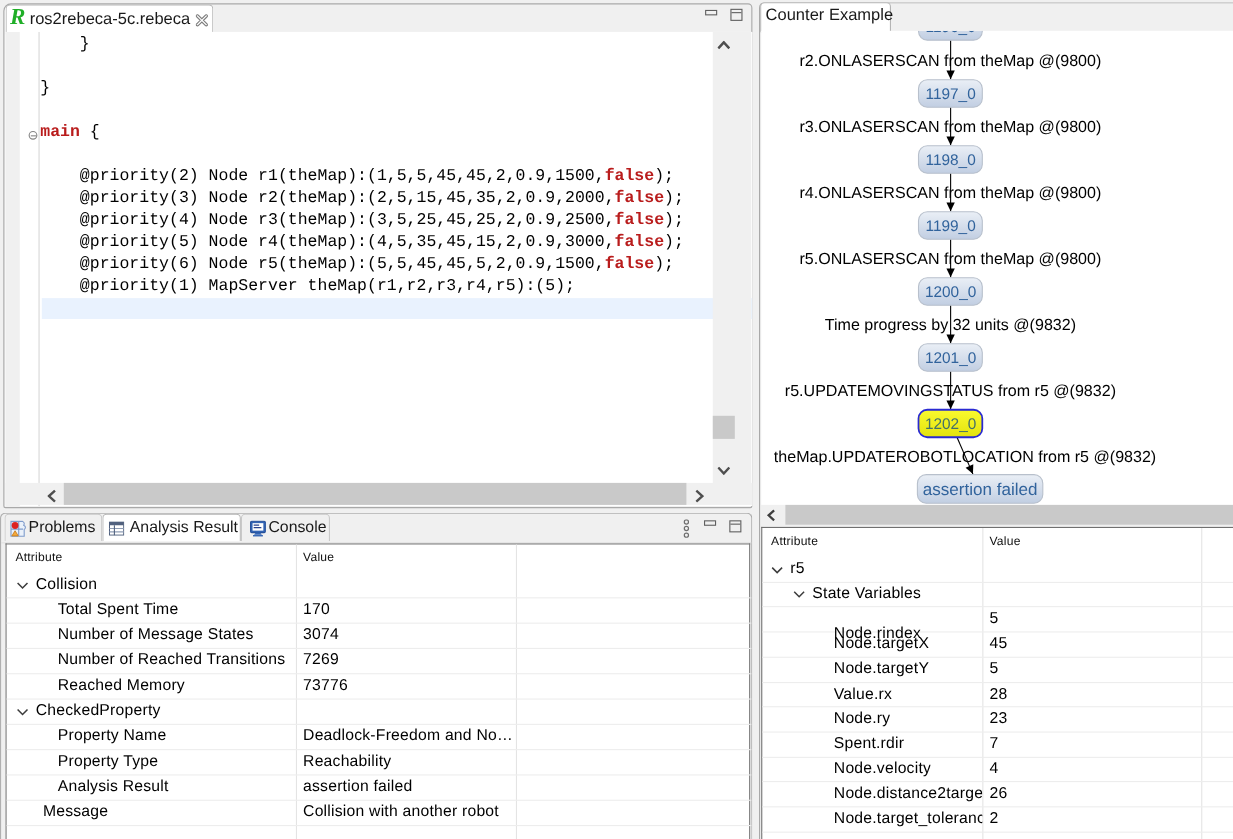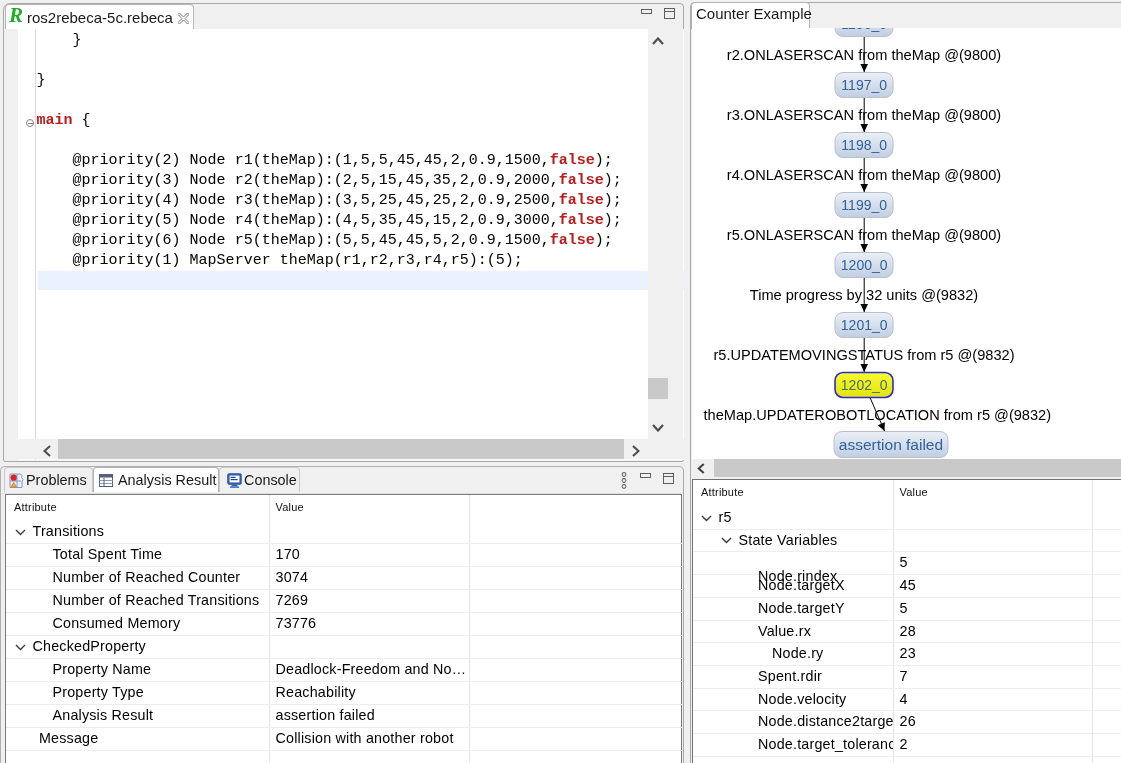--- a/index.html
+++ b/index.html
@@ -203,21 +203,21 @@
       <div class="row-line" style="top:116.8px;width:430px"></div>
       <div class="cell" style="left:65px;top:97.1px;max-width:135px;overflow:hidden">Node.targetX</div>
       <div class="cell" style="left:206.5px;top:97.1px">45</div>
       <div class="row-line" style="top:139.5px;width:430px"></div>
       <div class="cell" style="left:65px;top:119.8px;max-width:135px;overflow:hidden">Node.targetY</div>
       <div class="cell" style="left:206.5px;top:119.8px">5</div>
       <div class="row-line" style="top:162.2px;width:430px"></div>
       <div class="cell" style="left:65px;top:142.5px;max-width:135px;overflow:hidden">Value.rx</div>
       <div class="cell" style="left:206.5px;top:142.5px">28</div>
       <div class="row-line" style="top:184.89999999999998px;width:430px"></div>
-      <div class="cell" style="left:79px;top:165.2px;max-width:135px;overflow:hidden">Node.ry</div>
+      <div class="cell" style="left:65px;top:165.2px;max-width:135px;overflow:hidden">Node.ry</div>
       <div class="cell" style="left:206.5px;top:165.2px">23</div>
       <div class="row-line" style="top:207.6px;width:430px"></div>
       <div class="cell" style="left:65px;top:187.9px;max-width:135px;overflow:hidden">Spent.rdir</div>
       <div class="cell" style="left:206.5px;top:187.9px">7</div>
       <div class="row-line" style="top:230.29999999999998px;width:430px"></div>
       <div class="cell" style="left:65px;top:210.6px;max-width:135px;overflow:hidden">Node.velocity</div>
       <div class="cell" style="left:206.5px;top:210.6px">4</div>
       <div class="row-line" style="top:252.99999999999997px;width:430px"></div>
       <div class="cell" style="left:65px;top:233.29999999999998px;max-width:135px;overflow:hidden">Node.distance2target</div>
       <div class="cell" style="left:206.5px;top:233.29999999999998px">26</div>
@@ -268,37 +268,37 @@
     </svg>
   </div>
   <div id="bl-min"></div>
   <div id="bl-max"></div>
   <div id="bl-table">
       <div class="tbl-header" style="left:8px;top:6px">Attribute</div>
       <div class="tbl-header" style="left:269.5px;top:6px">Value</div>
       <div class="col-line" style="left:263px;height:269px"></div>
       <div class="col-line" style="left:463px;height:269px"></div>
       <div class="row-line" style="top:48px;width:677px"></div>
-      <div class="cell" style="left:26.5px;top:28px">Transitions</div>
+      <div class="cell" style="left:26.5px;top:28px">Collision</div>
       <div class="chev" style="left: 9px; top: 31.5px;">
         <svg width="11" height="10" viewBox="0 0 11 10">
           <path d="M1 3 L5.5 7.5 L10 3" fill="none" stroke="#3c3c3c" stroke-width="1.4"></path>
         </svg>
       </div>
       <div class="row-line" style="top:71px;width:677px"></div>
       <div class="cell" style="left:46.5px;top:51px">Total Spent Time</div>
       <div class="cell" style="left:269.5px;top:51px">170</div>
       <div class="row-line" style="top:94px;width:677px"></div>
-      <div class="cell" style="left:46.5px;top:74px">Number of Reached Counter</div>
+      <div class="cell" style="left:46.5px;top:74px">Number of Message States</div>
       <div class="cell" style="left:269.5px;top:74px">3074</div>
       <div class="row-line" style="top:117px;width:677px"></div>
       <div class="cell" style="left:46.5px;top:97px">Number of Reached Transitions</div>
       <div class="cell" style="left:269.5px;top:97px">7269</div>
       <div class="row-line" style="top:140px;width:677px"></div>
-      <div class="cell" style="left:46.5px;top:120px">Consumed Memory</div>
+      <div class="cell" style="left:46.5px;top:120px">Reached Memory</div>
       <div class="cell" style="left:269.5px;top:120px">73776</div>
       <div class="row-line" style="top:163px;width:677px"></div>
       <div class="cell" style="left:26.5px;top:143px">CheckedProperty</div>
       <div class="chev" style="left: 9px; top: 146.5px;">
         <svg width="11" height="10" viewBox="0 0 11 10">
           <path d="M1 3 L5.5 7.5 L10 3" fill="none" stroke="#3c3c3c" stroke-width="1.4"></path>
         </svg>
       </div>
       <div class="row-line" style="top:186px;width:677px"></div>
       <div class="cell" style="left:46.5px;top:166px">Property Name</div>

